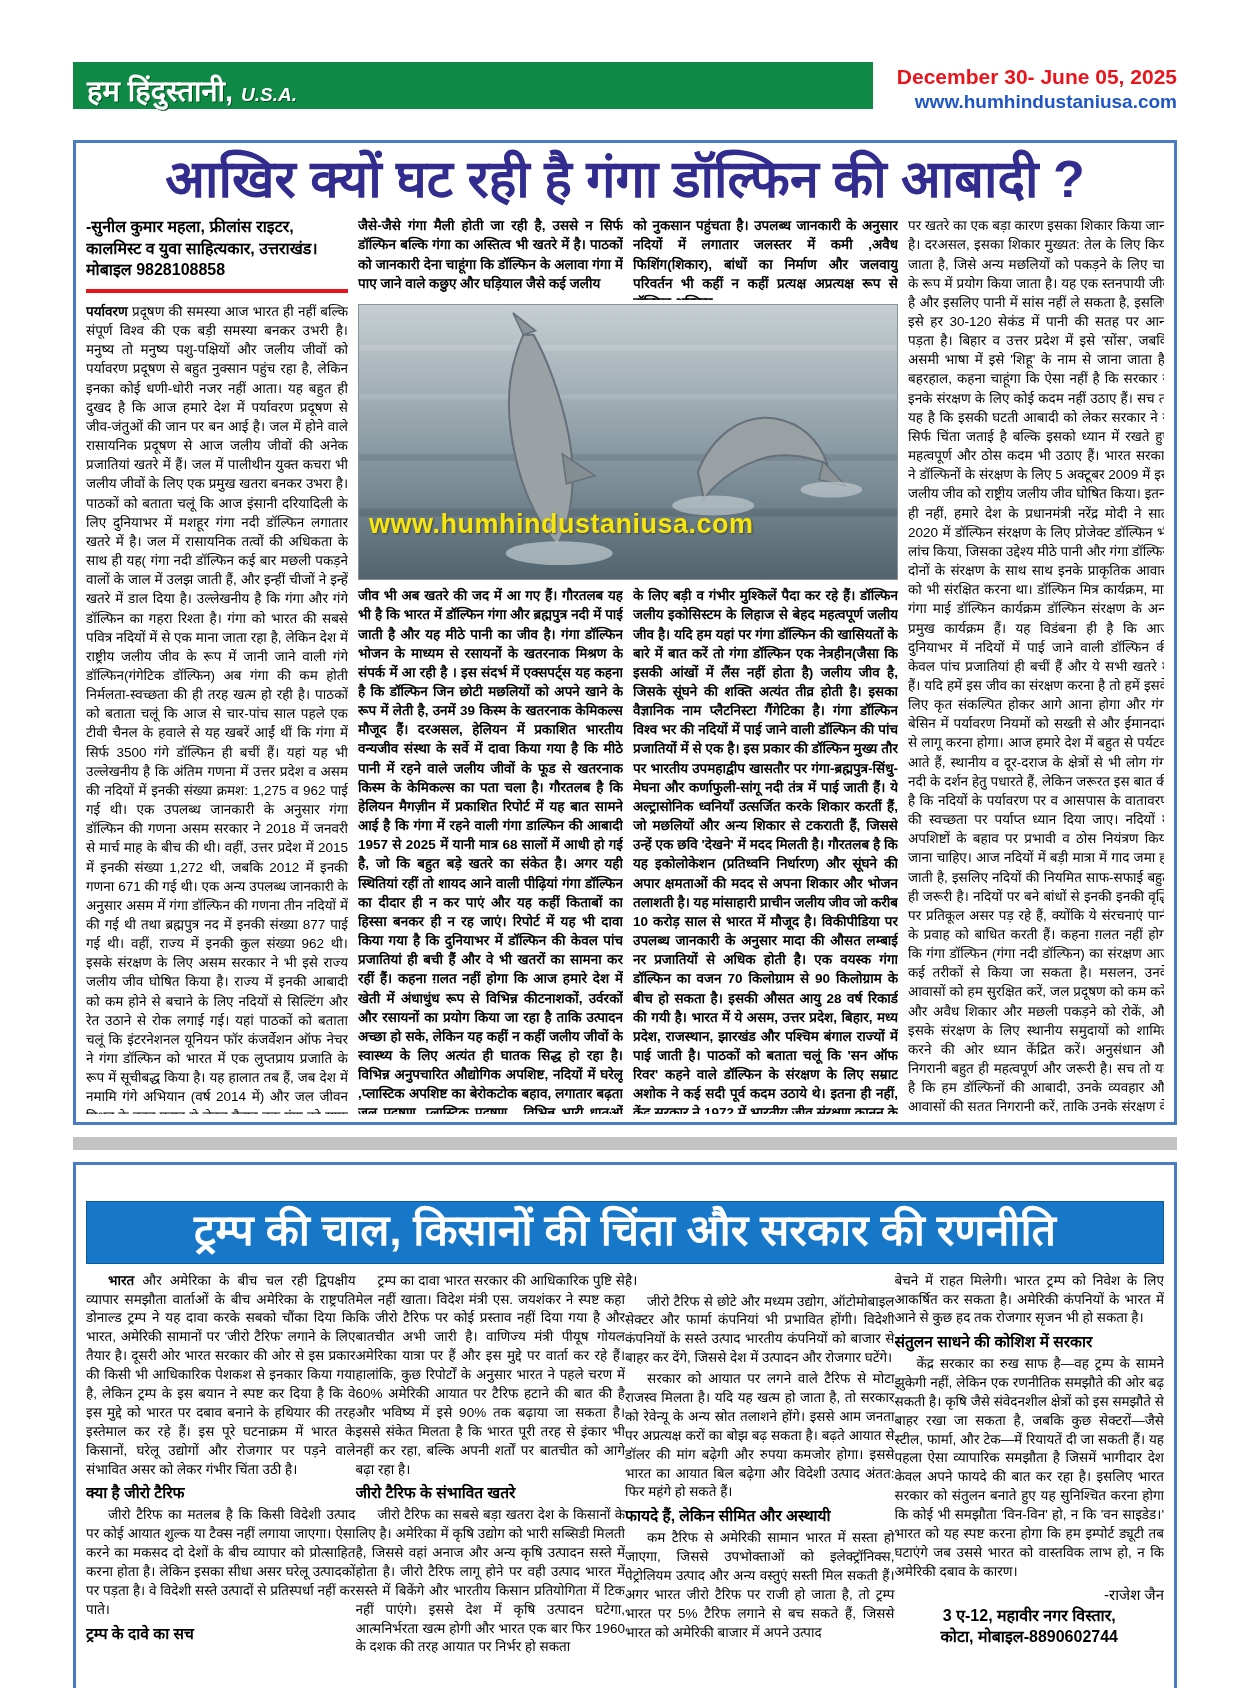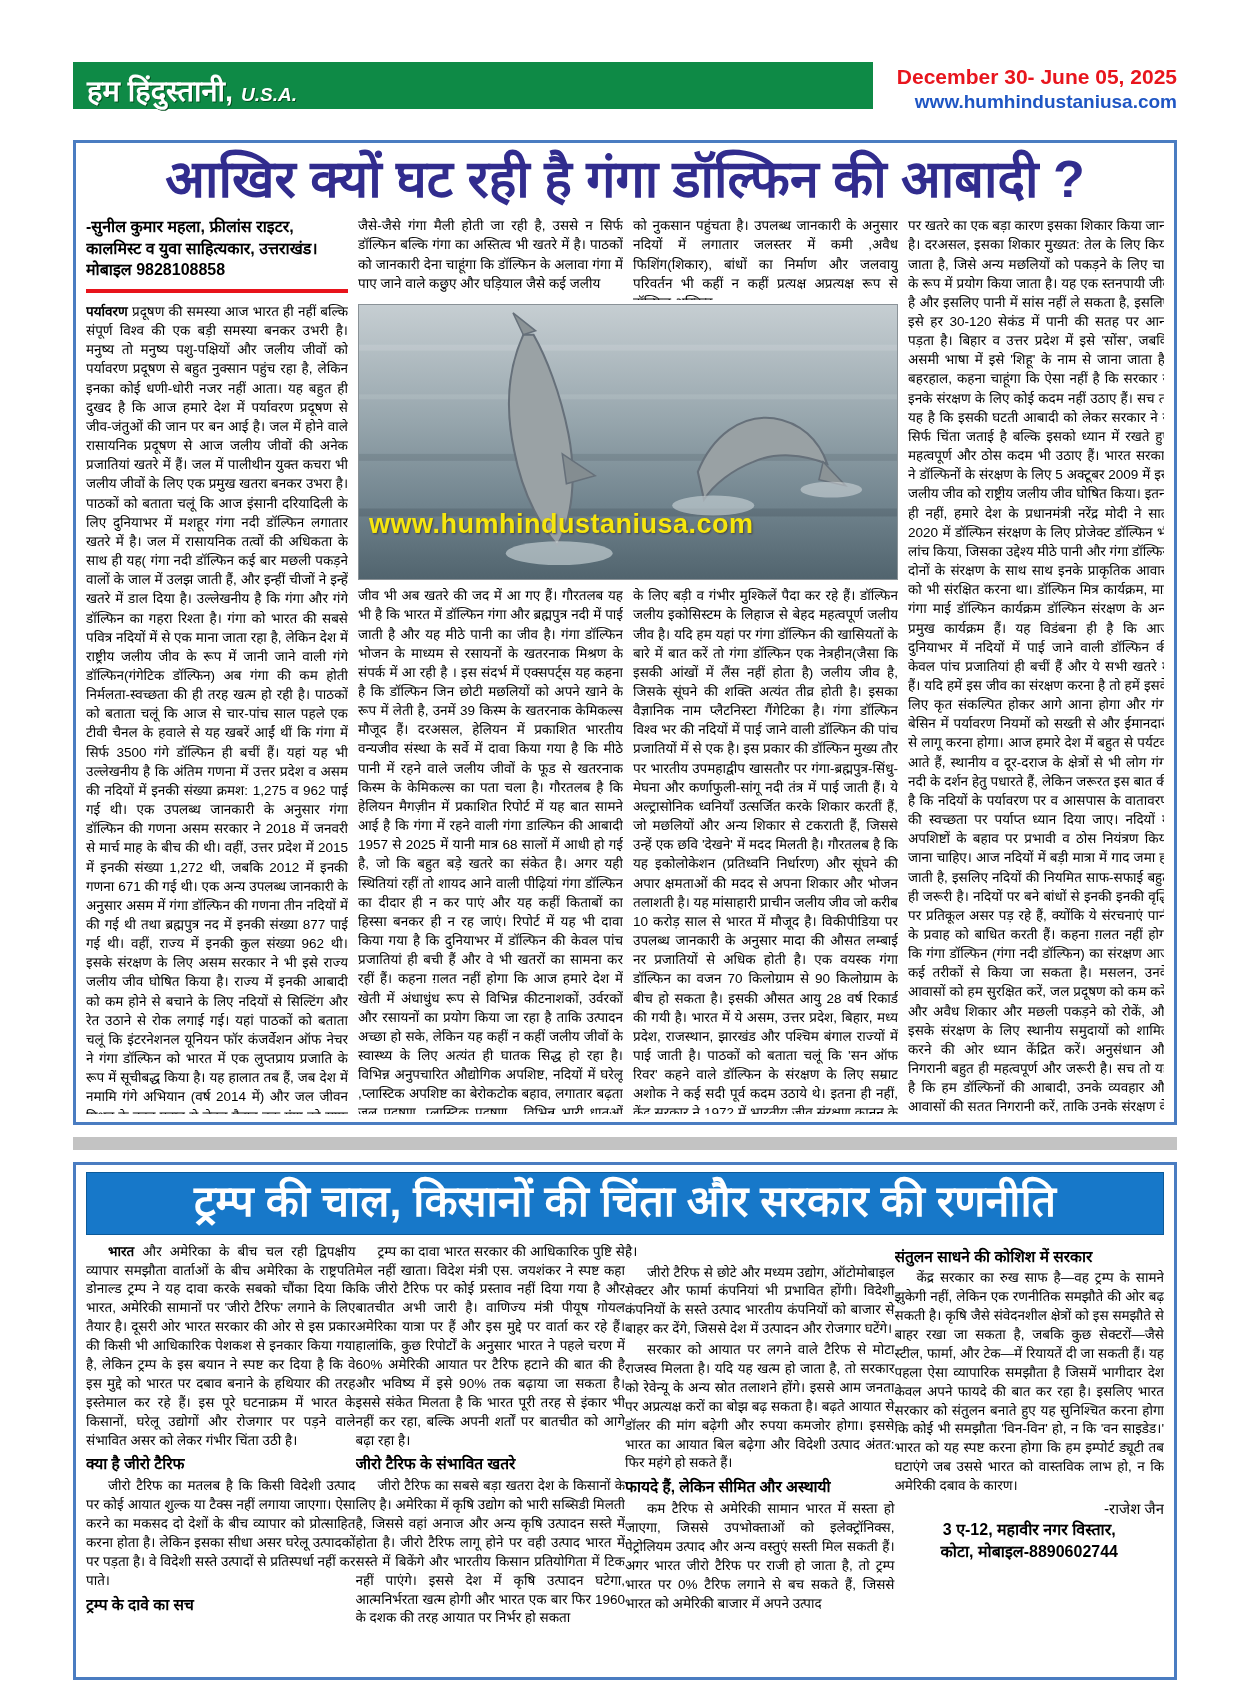--- a/index.html
+++ b/index.html
@@ -39,21 +39,21 @@
   .a1-headline{
     text-align:center;color:#312c8e;font-weight:800;
     font-size:52px;line-height:1.12;margin:2px 0 8px;
   }
   .a1-cols{
     display:flex;gap:10px;height:898px;overflow:hidden;
     font-size:13.5px;line-height:1.42;text-align:justify;
   }
   .a1-col{flex:0 0 262px;overflow:hidden;height:898px;}
   .a1-mid{flex:0 0 540px;display:flex;flex-direction:column;overflow:hidden;height:898px;}
-  .a1-toprow,.a1-botrow{display:flex;gap:10px;}
+  .a1-toprow,.a1-botrow{display:flex;gap:10px;font-weight:bold;}
   .a1-toprow{height:84px;overflow:hidden;flex:0 0 84px;}
   .a1-botrow{flex:1;overflow:hidden;}
   .a1-halfcol{flex:0 0 265px;overflow:hidden;}
   .byline{font-weight:bold;font-size:16px;line-height:1.35;text-align:left;}
   .red-rule{border:0;border-top:4px solid #e8131b;margin:8px 0 9px;}
   .lead-word{font-weight:bold;}
   .indent{text-indent:22px;}
 
   
   .photo{
@@ -68,21 +68,21 @@
 
   
   .band{height:13px;background:#c3c3c3;margin:12px 0;}
   .band.bottom{margin-top:10px;}
 
   
   .a2-box{border:3px solid #4a7cc1;background:#fff;padding:7px 10px 10px;}
   .a2-banner{
     background:#1778c9;border:1px solid #0c5a99;
     text-align:center;color:#fff;font-weight:800;font-size:43px;
-    line-height:1.15;padding:4px 0 7px;
+    line-height:1.15;padding:4px 0 7px;margin-top:29px;
   }
   .a2-cols{
     display:flex;margin-top:8px;height:424px;overflow:hidden;
     font-size:13.5px;line-height:1.4;text-align:justify;
   }
   .a2-col{flex:1 1 0;overflow:hidden;}
   .a2-col p{margin:0 0 2px;}
   .subhead{font-weight:bold;font-size:15.5px;text-align:left;margin:3px 0 2px;}
   .sig-line{text-align:right;font-weight:normal;font-size:15px;}
   .sig-addr{text-align:center;font-weight:bold;font-size:16px;line-height:1.35;}
@@ -183,24 +183,25 @@
         <p class="indent">ट्रम्प का दावा भारत सरकार की आधिकारिक पुष्टि से मेल नहीं खाता। विदेश मंत्री एस. जयशंकर ने स्पष्ट कहा कि जीरो टैरिफ पर कोई प्रस्ताव नहीं दिया गया है और बातचीत अभी जारी है। वाणिज्य मंत्री पीयूष गोयल अमेरिका यात्रा पर हैं और इस मुद्दे पर वार्ता कर रहे हैं। हालांकि, कुछ रिपोर्टों के अनुसार भारत ने पहले चरण में 60% अमेरिकी आयात पर टैरिफ हटाने की बात की है और भविष्य में इसे 90% तक बढ़ाया जा सकता है। इससे संकेत मिलता है कि भारत पूरी तरह से इंकार भी नहीं कर रहा, बल्कि अपनी शर्तों पर बातचीत को आगे बढ़ा रहा है।</p>
         <div class="subhead">जीरो टैरिफ के संभावित खतरे</div>
         <p class="indent">जीरो टैरिफ का सबसे बड़ा खतरा देश के किसानों के लिए है। अमेरिका में कृषि उद्योग को भारी सब्सिडी मिलती है, जिससे वहां अनाज और अन्य कृषि उत्पादन सस्ते में होता है। जीरो टैरिफ लागू होने पर वही उत्पाद भारत में सस्ते में बिकेंगे और भारतीय किसान प्रतियोगिता में टिक नहीं पाएंगे। इससे देश में कृषि उत्पादन घटेगा, आत्मनिर्भरता खत्म होगी और भारत एक बार फिर 1960 के दशक की तरह आयात पर निर्भर हो सकता</p>
       </div>
 
       <div class="a2-col">
         <p>है।</p>
         <p class="indent">जीरो टैरिफ से छोटे और मध्यम उद्योग, ऑटोमोबाइल सेक्टर और फार्मा कंपनियां भी प्रभावित होंगी। विदेशी कंपनियों के सस्ते उत्पाद भारतीय कंपनियों को बाजार से बाहर कर देंगे, जिससे देश में उत्पादन और रोजगार घटेंगे।</p>
         <p class="indent">सरकार को आयात पर लगने वाले टैरिफ से मोटा राजस्व मिलता है। यदि यह खत्म हो जाता है, तो सरकार को रेवेन्यू के अन्य स्रोत तलाशने होंगे। इससे आम जनता पर अप्रत्यक्ष करों का बोझ बढ़ सकता है। बढ़ते आयात से डॉलर की मांग बढ़ेगी और रुपया कमजोर होगा। इससे भारत का आयात बिल बढ़ेगा और विदेशी उत्पाद अंतत: फिर महंगे हो सकते हैं।</p>
         <div class="subhead">फायदे हैं, लेकिन सीमित और अस्थायी</div>
-        <p class="indent">कम टैरिफ से अमेरिकी सामान भारत में सस्ता हो जाएगा, जिससे उपभोक्ताओं को इलेक्ट्रॉनिक्स, पेट्रोलियम उत्पाद और अन्य वस्तुएं सस्ती मिल सकती हैं। अगर भारत जीरो टैरिफ पर राजी हो जाता है, तो ट्रम्प भारत पर 0% टैरिफ लगाने से बच सकते हैं, जिससे भारत को अमेरिकी बाजार में अपने उत्पाद</p>
-      </div>
-
-      <div class="a2-col">
+        <p class="indent">कम टैरिफ से अमेरिकी सामान भारत में सस्ता हो जाएगा, जिससे उपभोक्ताओं को इलेक्ट्रॉनिक्स, पेट्रोलियम उत्पाद और अन्य वस्तुएं सस्ती मिल सकती हैं। अगर भारत जीरो टैरिफ पर राजी हो जाता है, तो ट्रम्प भारत पर 5% टैरिफ लगाने से बच सकते हैं, जिससे भारत को अमेरिकी बाजार में अपने उत्पाद</p>
+      </div>
+
+      <div class="a2-col">
+        <p>बेचने में राहत मिलेगी। भारत ट्रम्प को निवेश के लिए आकर्षित कर सकता है। अमेरिकी कंपनियों के भारत में आने से कुछ हद तक रोजगार सृजन भी हो सकता है।</p>
         <div class="subhead">संतुलन साधने की कोशिश में सरकार</div>
         <p class="indent">केंद्र सरकार का रुख साफ है—वह ट्रम्प के सामने झुकेगी नहीं, लेकिन एक रणनीतिक समझौते की ओर बढ़ सकती है। कृषि जैसे संवेदनशील क्षेत्रों को इस समझौते से बाहर रखा जा सकता है, जबकि कुछ सेक्टरों—जैसे स्टील, फार्मा, और टेक—में रियायतें दी जा सकती हैं। यह पहला ऐसा व्यापारिक समझौता है जिसमें भागीदार देश केवल अपने फायदे की बात कर रहा है। इसलिए भारत सरकार को संतुलन बनाते हुए यह सुनिश्चित करना होगा कि कोई भी समझौता 'विन-विन' हो, न कि 'वन साइडेड।' भारत को यह स्पष्ट करना होगा कि हम इम्पोर्ट ड्यूटी तब घटाएंगे जब उससे भारत को वास्तविक लाभ हो, न कि अमेरिकी दबाव के कारण।</p>
         <div class="sig-line">-राजेश जैन</div>
         <div class="sig-addr">3 ए-12, महावीर नगर विस्तार,</div>
         <div class="sig-addr">कोटा, मोबाइल-8890602744</div>
       </div>
 
     </div>
   </div>
 

